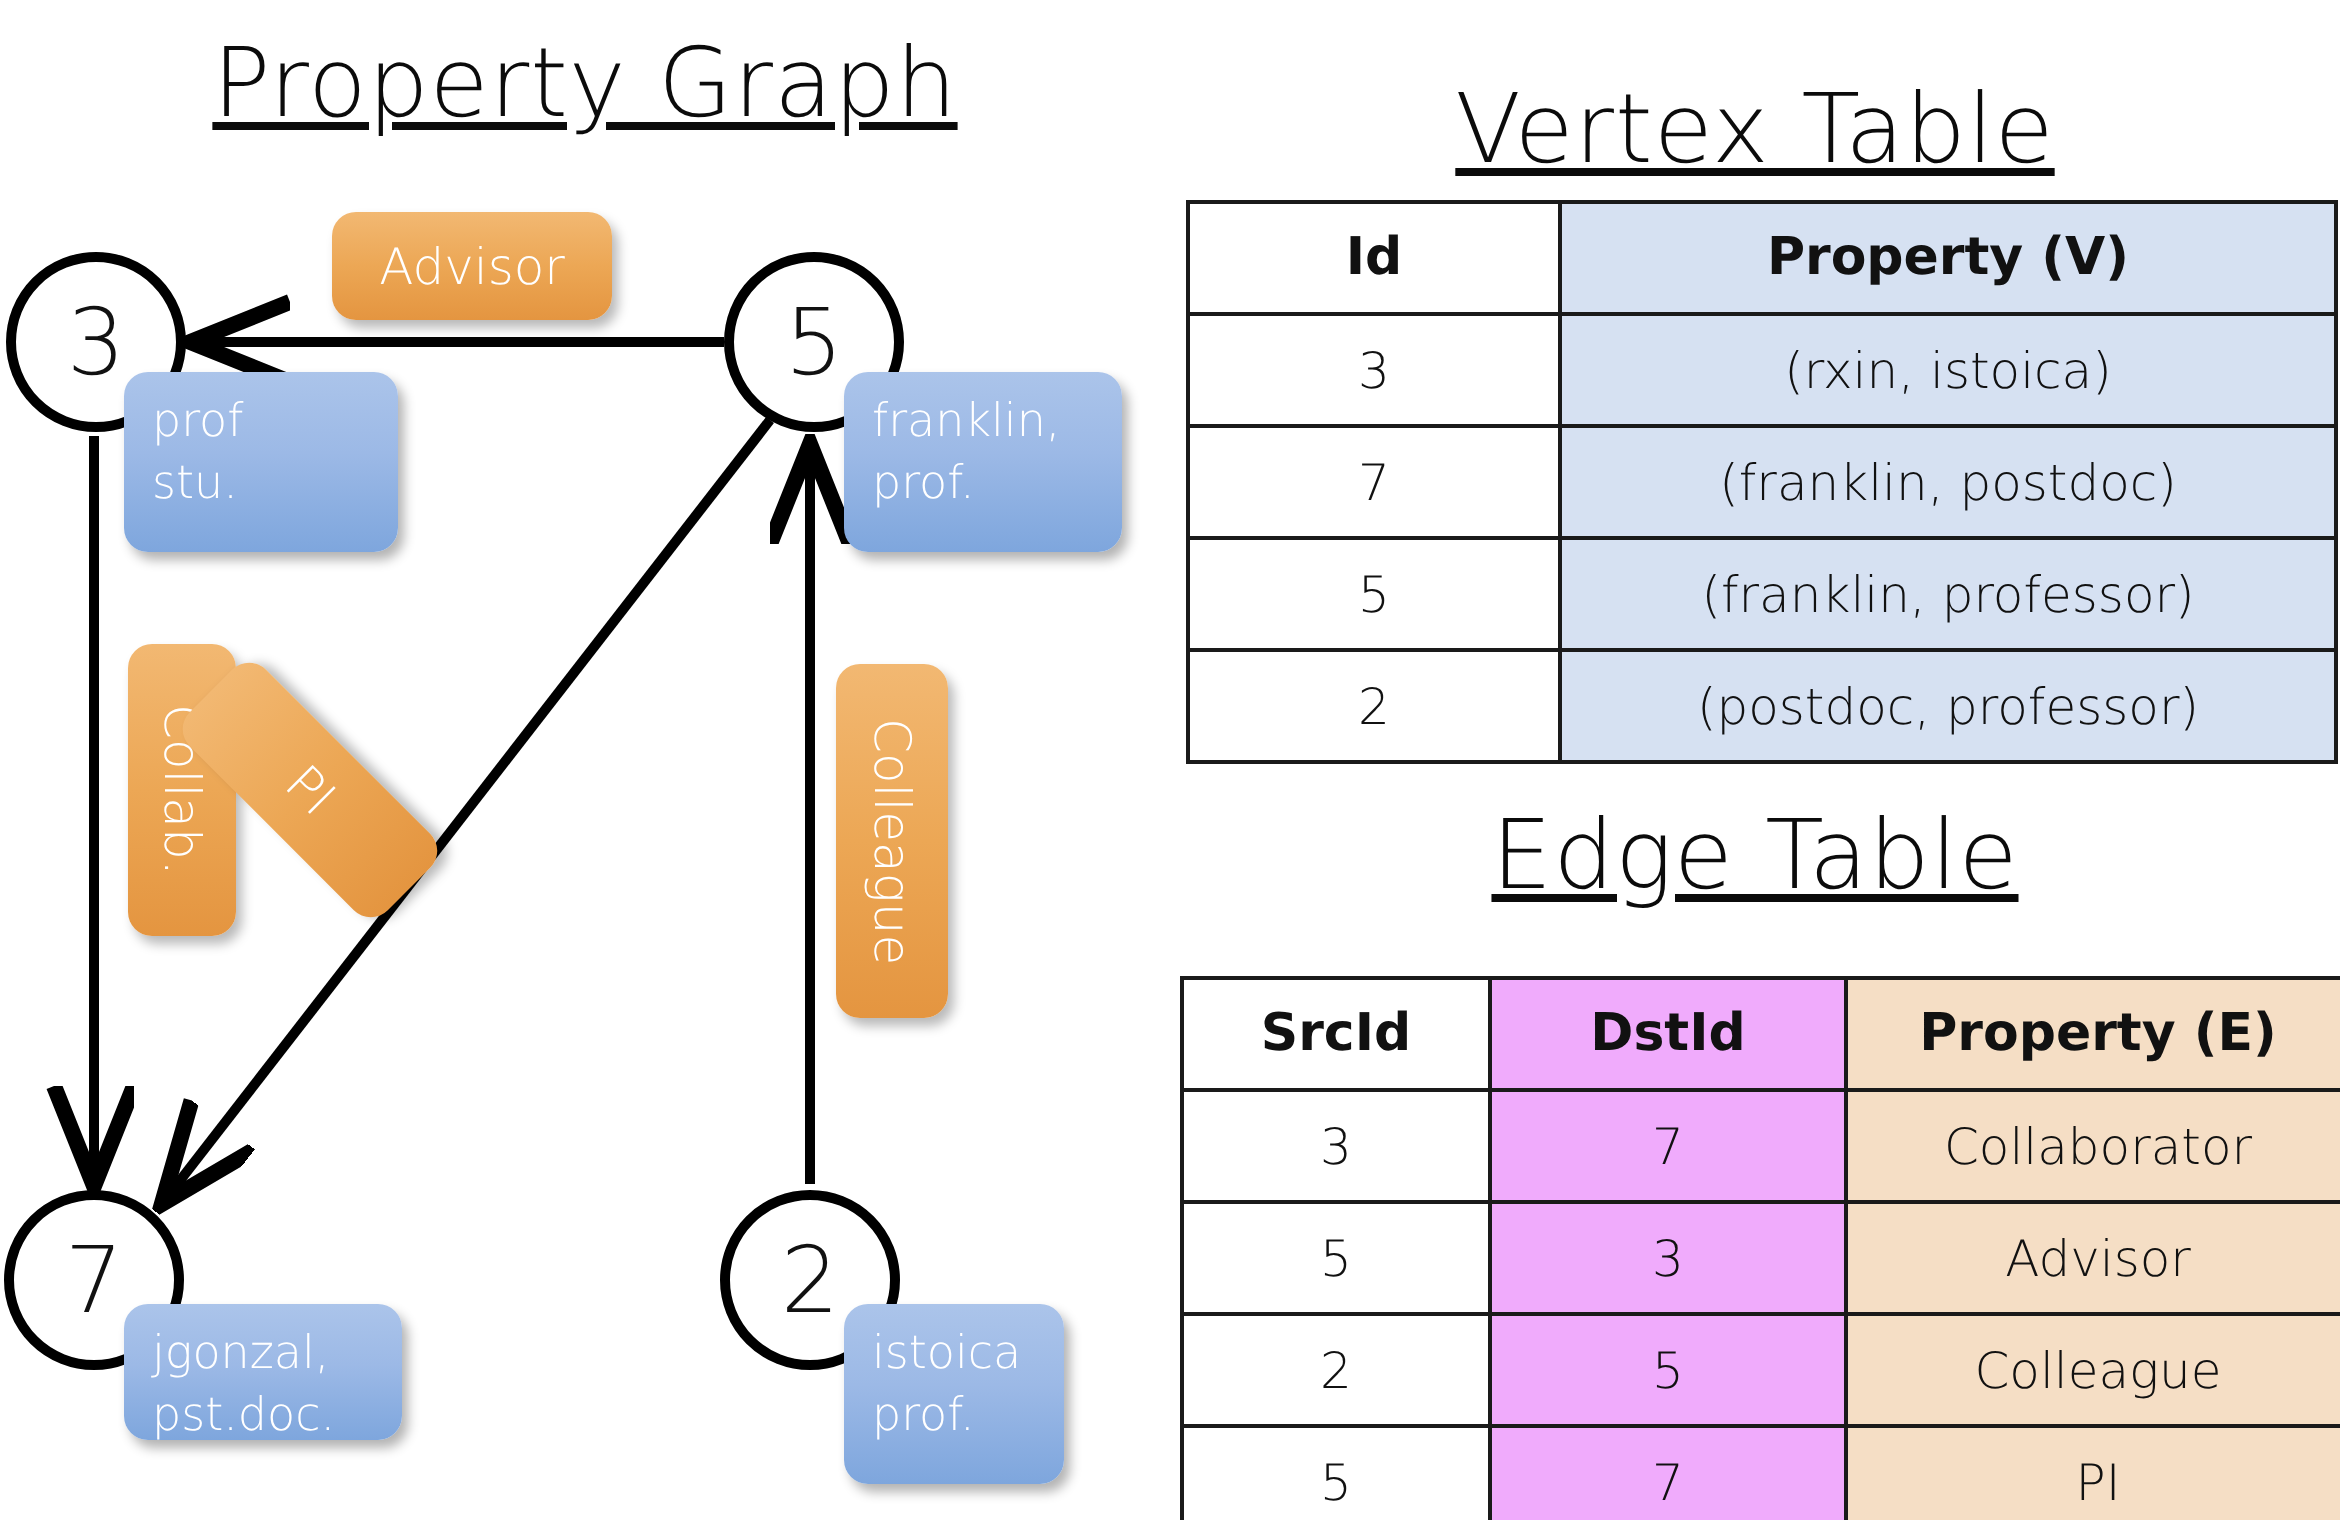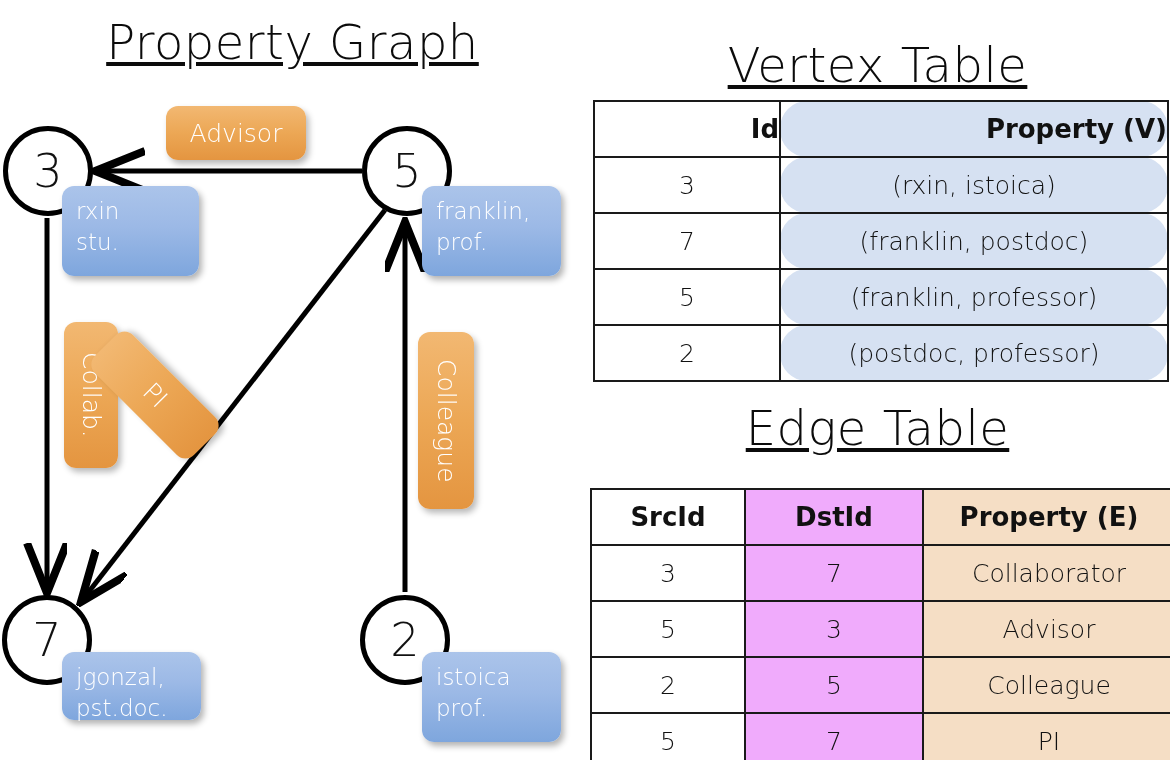--- a/index.html
+++ b/index.html
@@ -63,21 +63,21 @@
     font-weight: 300;
     font-size: 23px;
     line-height: 1.35;
     padding: 10px 14px;
     box-sizing: border-box;
     z-index: 4;
   }
   #prop-rxin     { left: 62px;  top: 186px; width: 137px; height: 90px; }
   #prop-franklin { left: 422px; top: 186px; width: 139px; height: 90px; }
   #prop-jgonzal  { left: 62px;  top: 652px; width: 139px; height: 68px; }
-  #prop-istoica  { left: 422px; top: 652px; width: 139px; height: 90px; }
+  #prop-istoica  { left: 422px; top: 652px; width: 110px; height: 90px; }
 
   .edge-label {
     position: absolute;
     border-radius: 12px;
     background: linear-gradient(to bottom, #f2b872 0%, #eca755 50%, #e49540 100%);
     box-shadow: 3px 4px 6px rgba(0,0,0,0.28);
     color: #ffffff;
     font-family: "DejaVu Sans", sans-serif;
     font-weight: 300;
     font-size: 25px;
@@ -105,23 +105,23 @@
     border: 2px solid #1a1a1a;
     text-align: center;
     font-weight: 300;
     color: #111;
     padding: 0;
   }
   .data-table th { font-weight: 700; }
 
   #vertex-table { left: 593px; top: 100px; width: 570px; }
   #vertex-table th, #vertex-table td { height: 54px; font-size: 25px; }
-  #vertex-table th { font-size: 26px; text-align: right; }
+  #vertex-table th { font-size: 26px; }
   #vertex-table .col-id   { width: 184px; background: #ffffff; }
-  #vertex-table .col-prop { width: 386px; background: #d6e1f2; border-radius: 27px; }
+  #vertex-table .col-prop { width: 386px; background: #d6e1f2; }
 
   #edge-table { left: 590px; top: 488px; width: 578px; }
   #edge-table th, #edge-table td { height: 54px; font-size: 25px; }
   #edge-table th { font-size: 26px; margin-left: 16px; }
   #edge-table .col-src  { width: 152px; background: #ffffff; }
   #edge-table .col-dst  { width: 176px; background: #f0abfc; }
   #edge-table .col-eprop{ width: 250px; background: #f5dec5; }
 </style>
 </head>
 <body>
@@ -155,21 +155,21 @@
     <span>5</span>
   </div>
   <div class="node" id="node-7">
     <span>7</span>
   </div>
   <div class="node" id="node-2">
     <span>2</span>
   </div>
 
   <div class="prop-box" id="prop-rxin">
-    <div>rxin</div>
+    <div>prof</div>
     <div>stu.</div>
   </div>
   <div class="prop-box" id="prop-franklin">
     <div>franklin,</div>
     <div>prof.</div>
   </div>
   <div class="prop-box" id="prop-jgonzal">
     <div>jgonzal,</div>
     <div>pst.doc.</div>
   </div>

